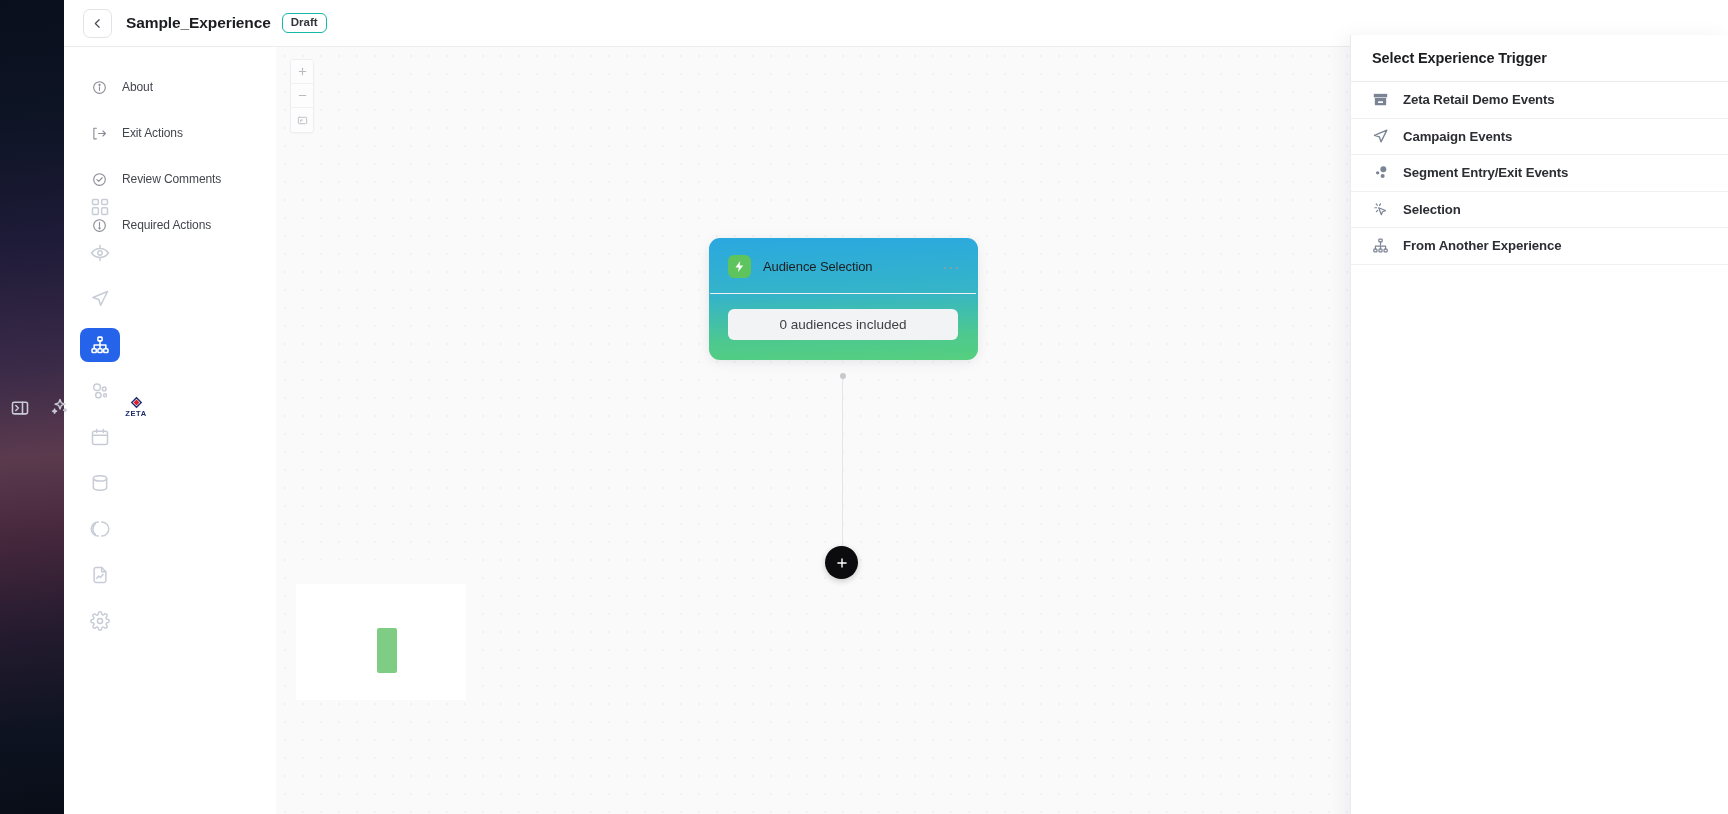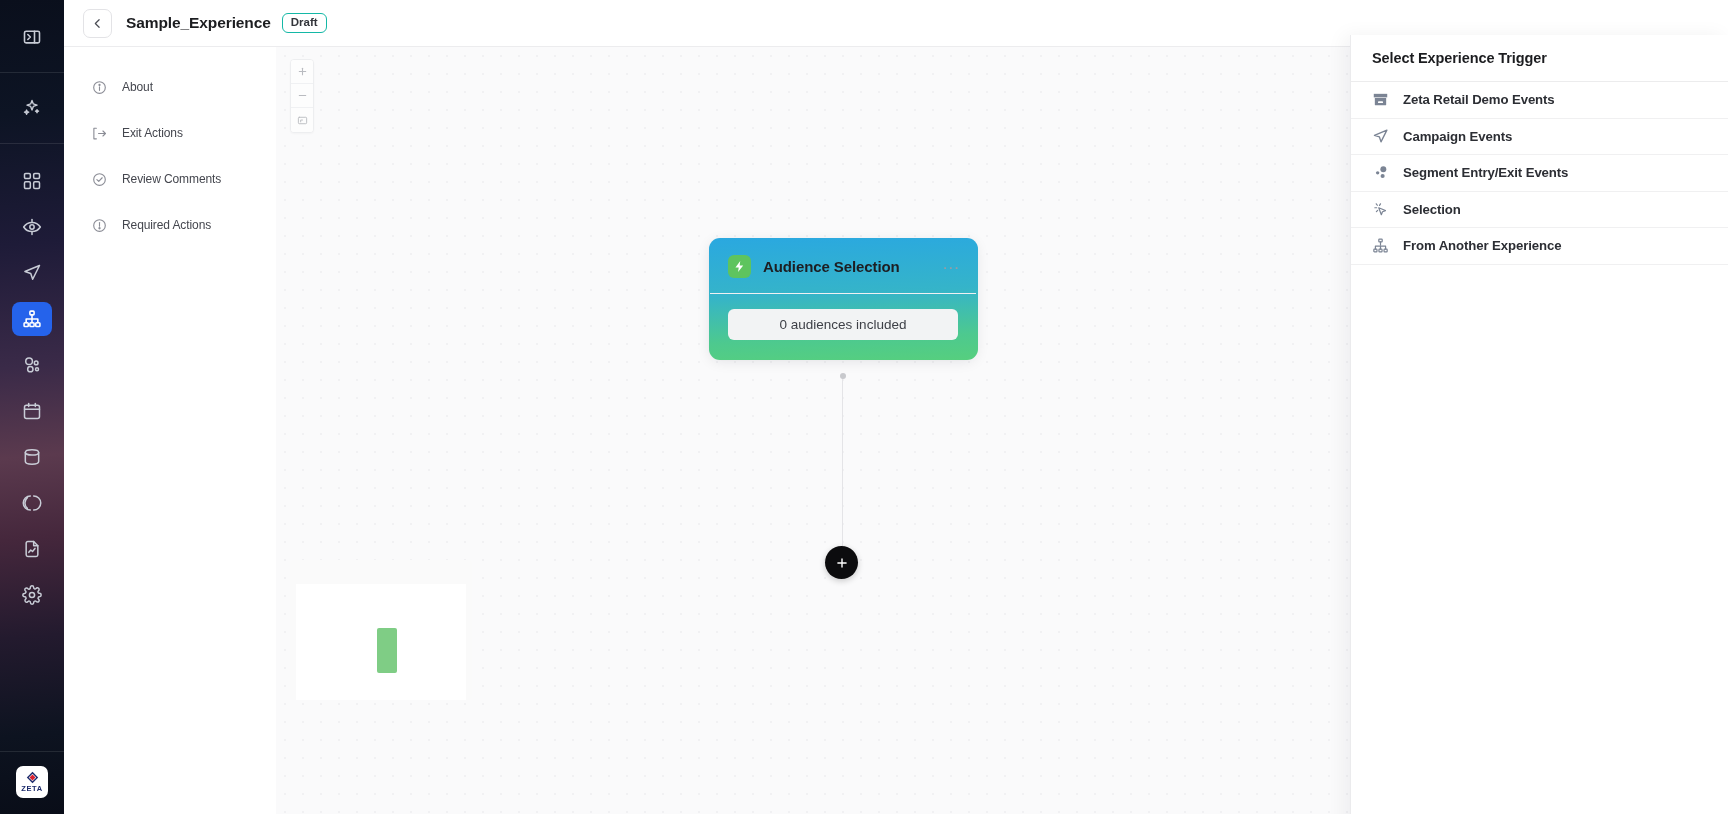--- a/index.html
+++ b/index.html
@@ -9,21 +9,21 @@
     font-family: "Liberation Sans", sans-serif;
     background: #ffffff;
   }
   .app { position: relative; width: 1728px; height: 814px; display: flex; }
 
   
   .rail {
     width: 64px; height: 814px; flex: 0 0 64px;
     background: linear-gradient(175deg,#0a0f1c 0%, #0d1424 14%, #1e1b38 30%, #3a2a48 45%, #5b3a4e 56%, #45273c 66%, #231a2e 78%, #0d1320 90%, #090d18 100%);
     position: relative;
-    display: flex; flex-direction: column; align-items: center;
+    display: flex; flex-direction: row; align-items: center;
     z-index: 40;
   }
   .rail-sec { width: 100%; display: flex; flex-direction: column; align-items: center; }
   .rail-divider { width: 100%; height: 1px; background: rgba(255,255,255,0.10); }
   .rail-btn {
     width: 40px; height: 34px; margin: 6px 0;
     display: flex; align-items: center; justify-content: center;
     border-radius: 8px; cursor: pointer;
   }
   .rail-btn svg { width: 20px; height: 20px; display: block; }
@@ -124,21 +124,21 @@
   }
   .node-head {
     display: flex; align-items: center; gap: 12px;
     padding: 16px 14px 15px 18px; border-bottom: 1px solid #f0f0f2;
   }
   .node-icon {
     width: 23px; height: 23px; border-radius: 6px; background: #5ec45e;
     display: flex; align-items: center; justify-content: center; flex: 0 0 23px;
   }
   .node-icon svg { width: 13px; height: 13px; }
-  .node-title { font-size: 15px; font-weight: 700; color: #1d1e22; flex: 1 1 auto; letter-spacing: -0.1px; }
+  .node-title { font-size: 13px; font-weight: 400; color: #1d1e22; flex: 1 1 auto; letter-spacing: -0.1px; }
   .node-dots {
     color: #9a9ca3; font-size: 17px; line-height: 8px; letter-spacing: 1px;
     cursor: pointer; padding: 0 2px 6px; user-select: none;
   }
   .node-body { padding: 15px 18px 18px; }
   .node-chip {
     background: #f2f3f4; border-radius: 6px; height: 31px;
     display: flex; align-items: center; justify-content: center;
     font-size: 13.5px; color: #3e4047; cursor: pointer;
   }

